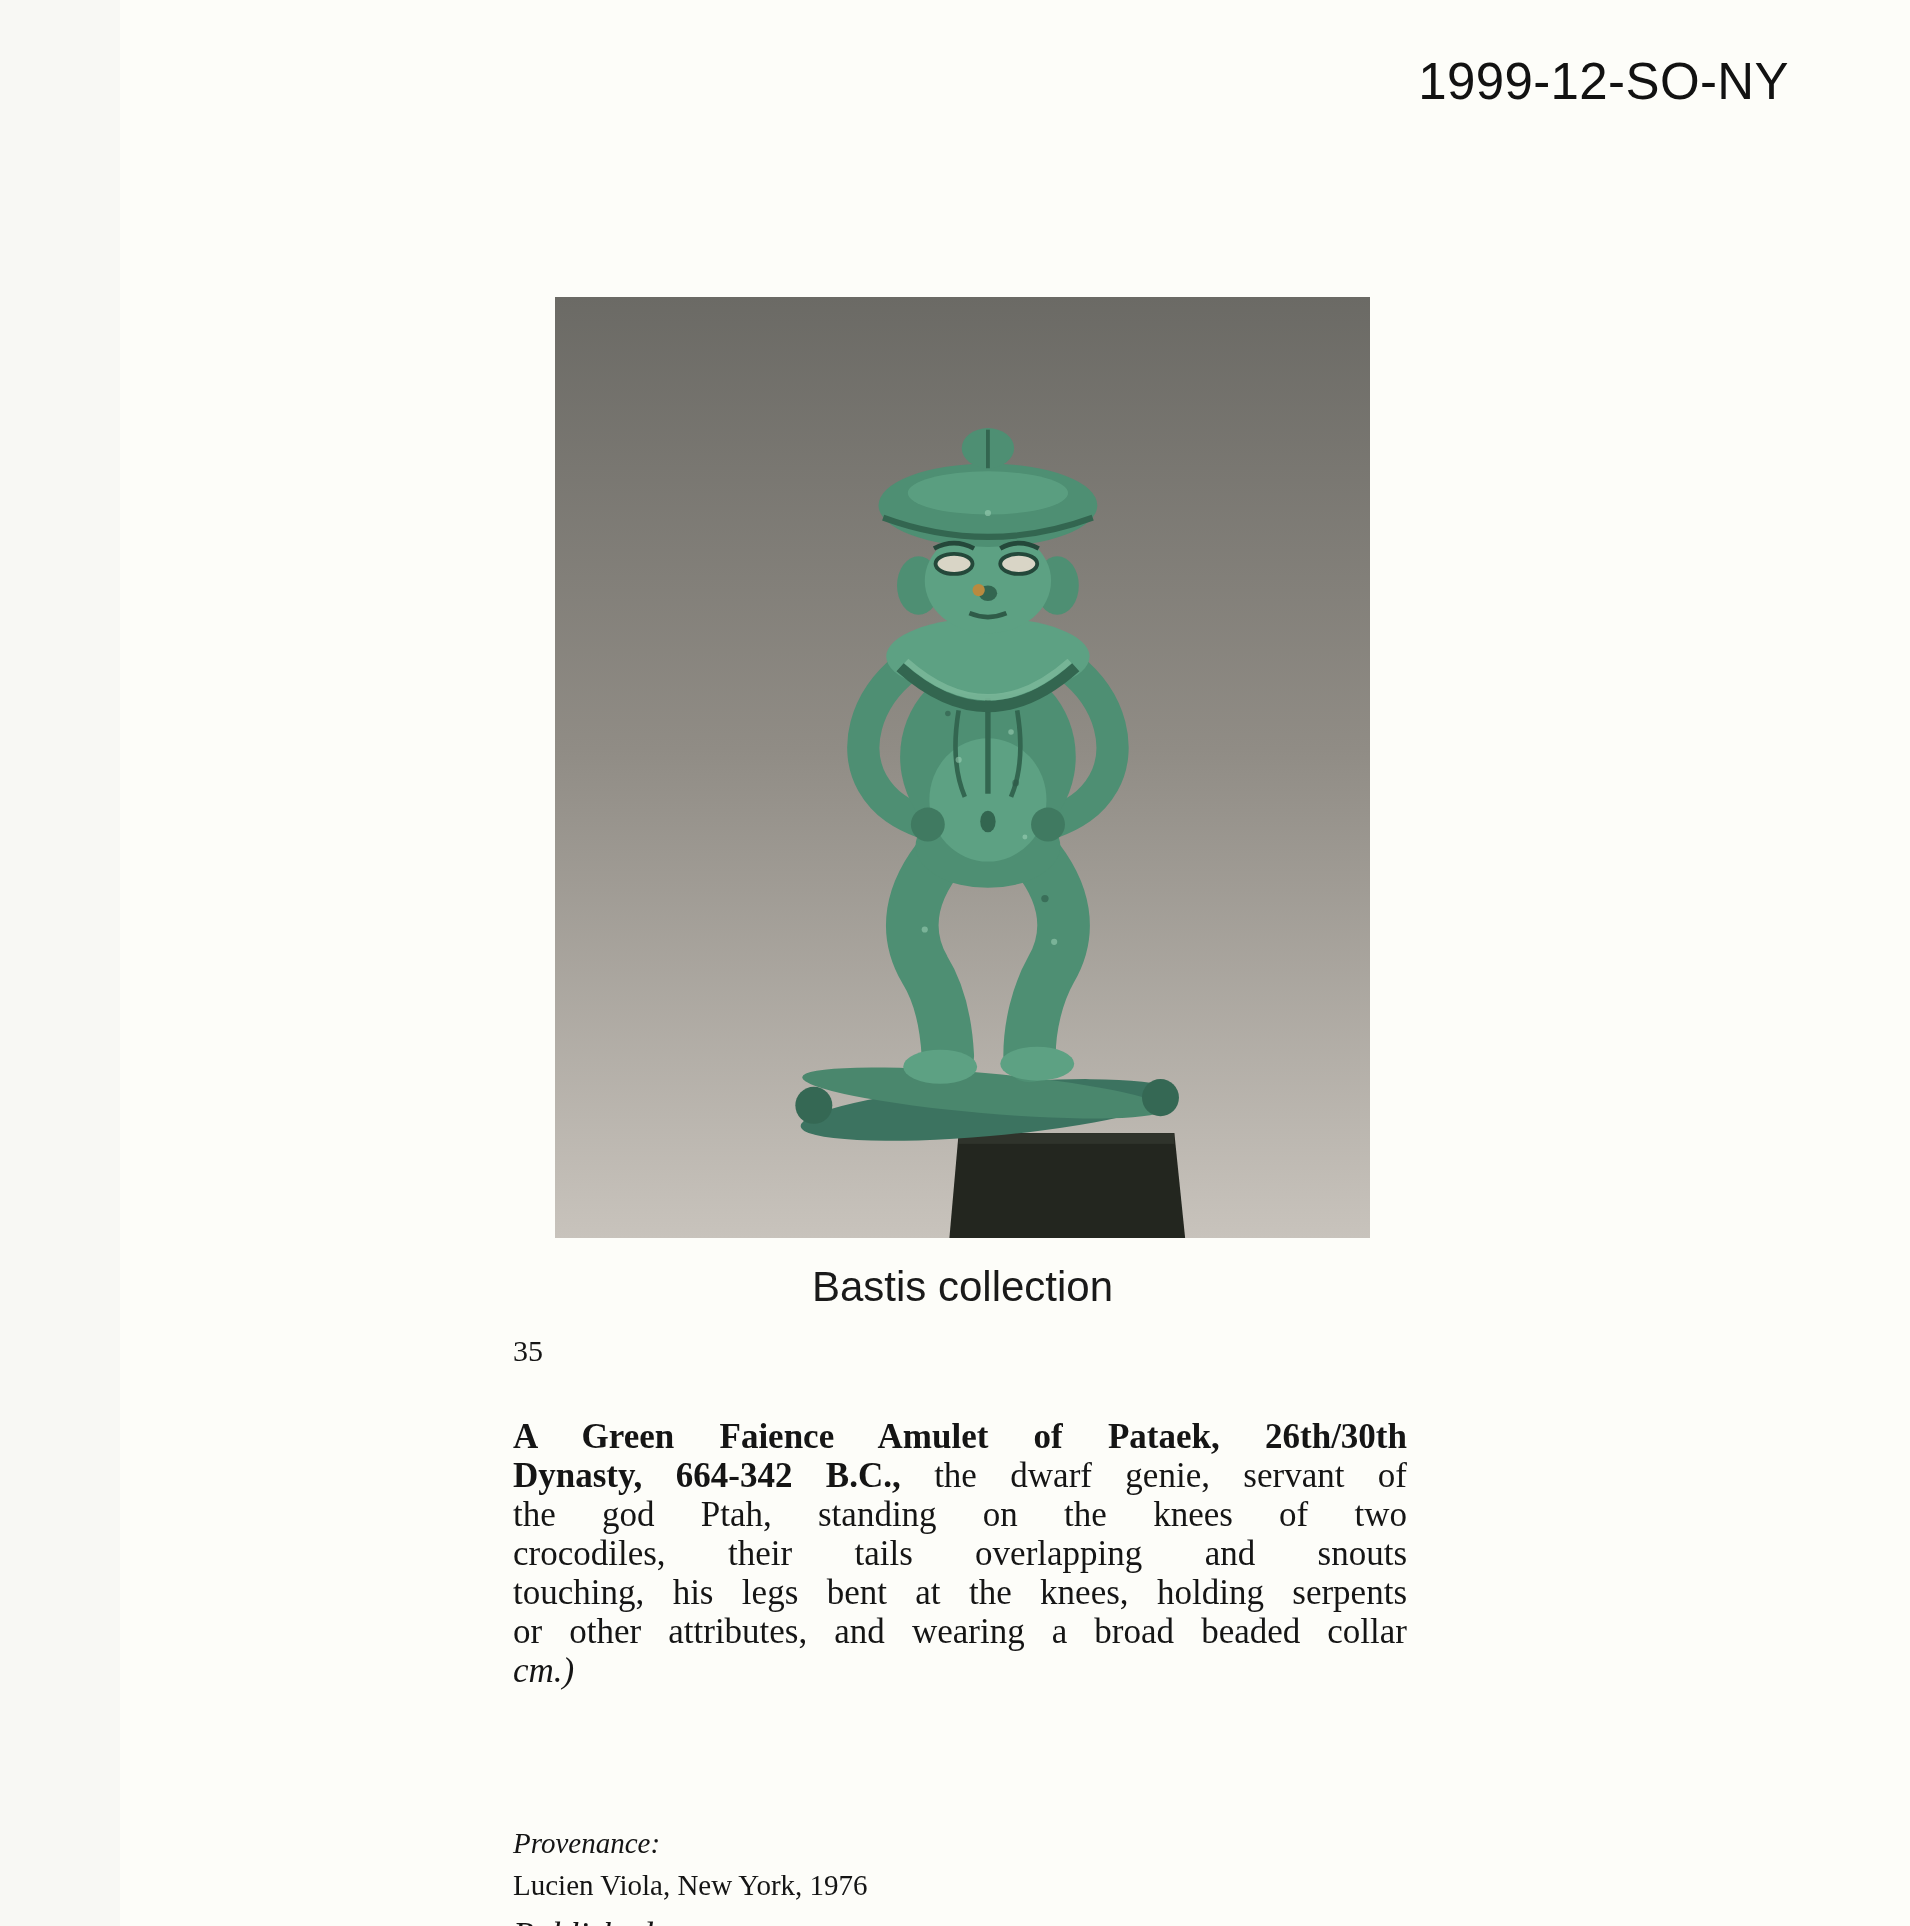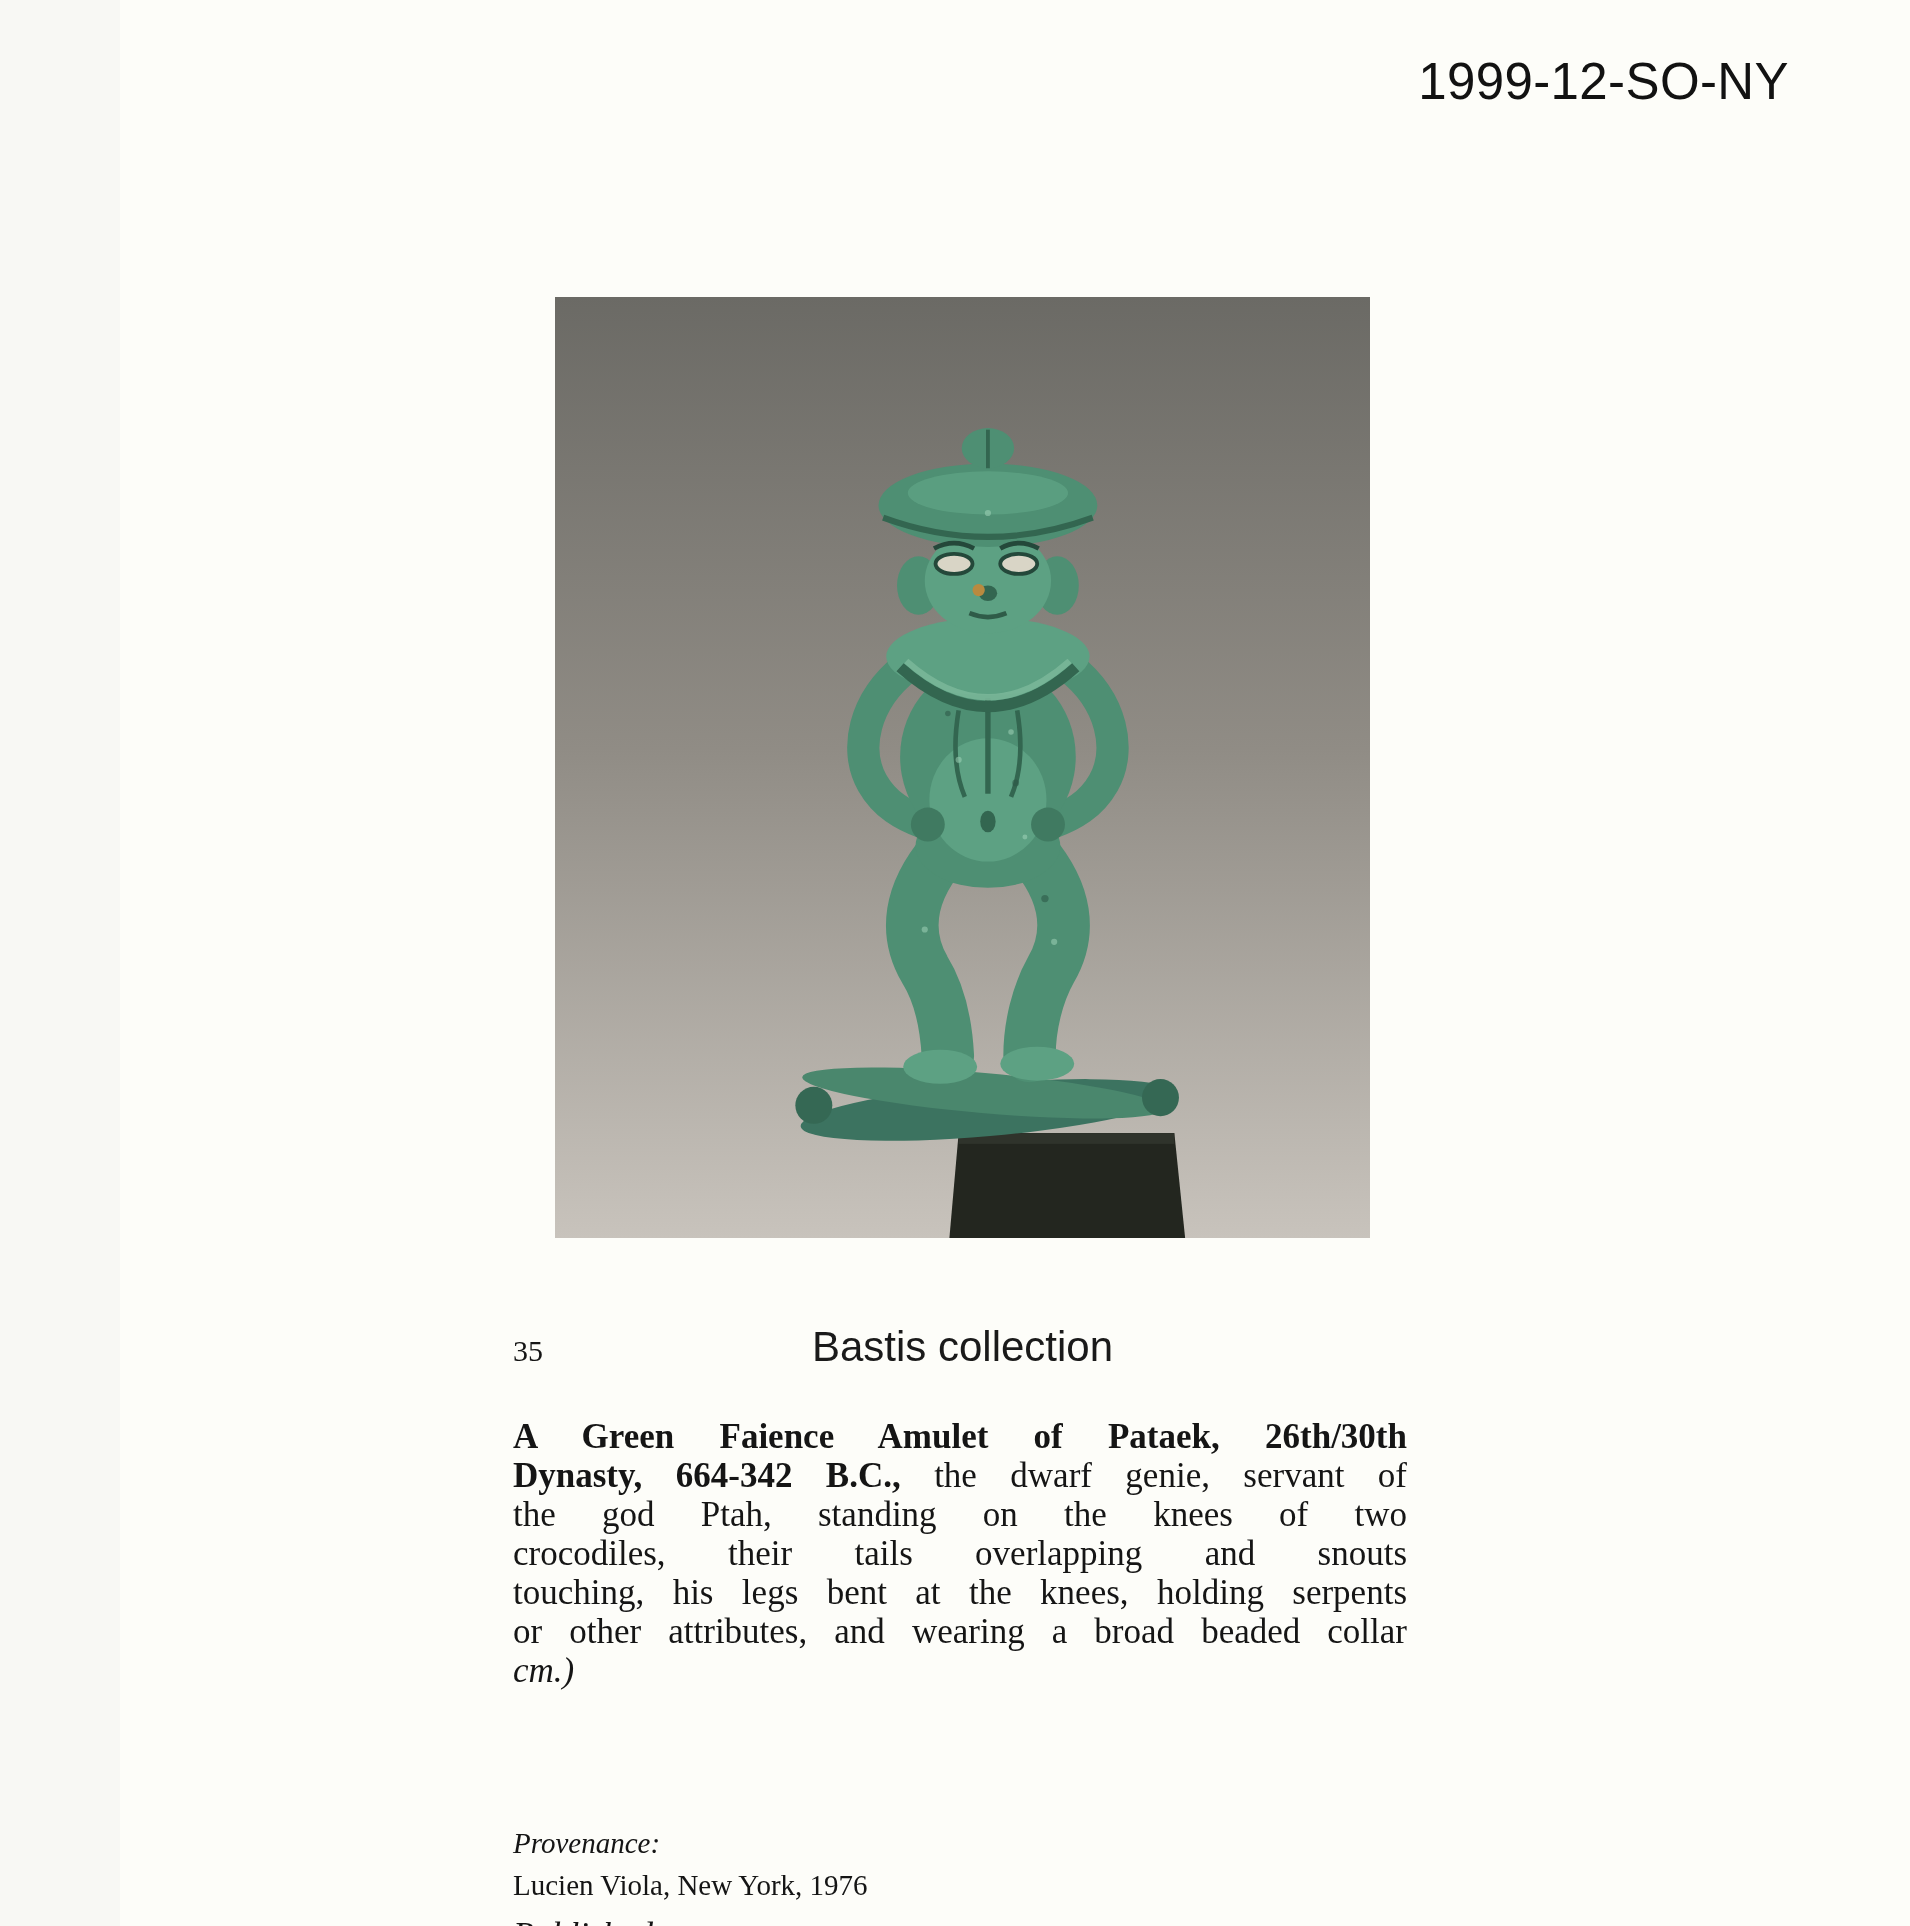--- a/index.html
+++ b/index.html
@@ -19,21 +19,21 @@
     position:absolute;top:55px;right:122px;
     font-family:"Liberation Sans",sans-serif;
     font-size:51px;line-height:54px;
     letter-spacing:0.4px;color:#121212;
   }
   .photo{
     position:absolute;left:555px;top:297px;width:815px;height:941px;
   }
   .photo svg{display:block;width:100%;height:100%;}
   .caption{
-    position:absolute;left:555px;top:1322px;width:815px;
+    position:absolute;left:555px;top:1262px;width:815px;
     text-align:center;
     font-family:"Liberation Sans",sans-serif;
     font-size:42px;line-height:49px;color:#1a1a1a;
   }
   .lot-number{
     position:absolute;left:513px;top:1330px;
     font-size:30px;line-height:42px;
   }
   .textcol{position:absolute;left:513px;width:894px;}
   .desc{top:1417px;font-size:35px;}

